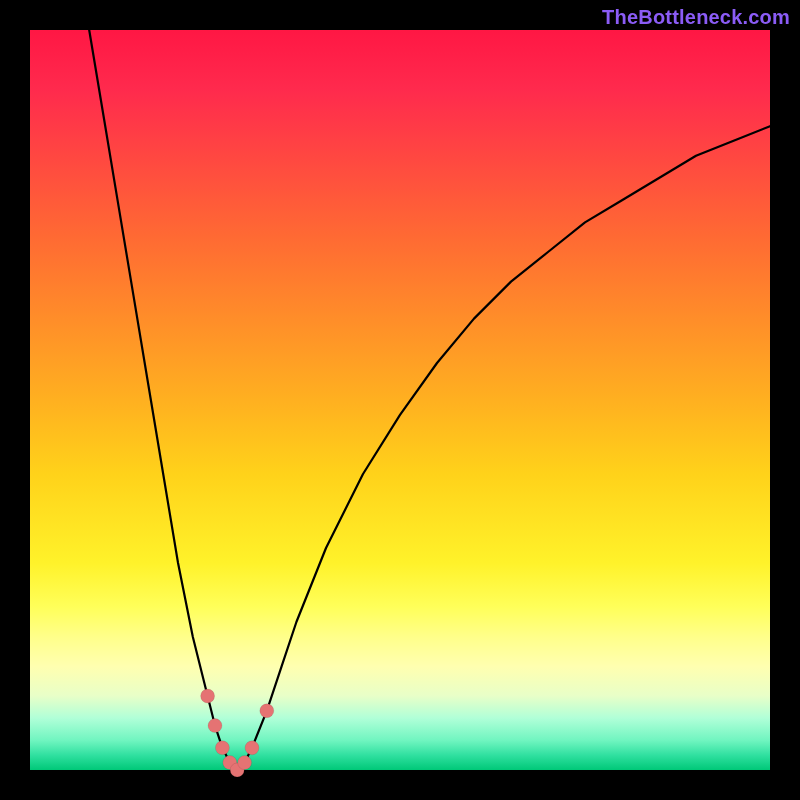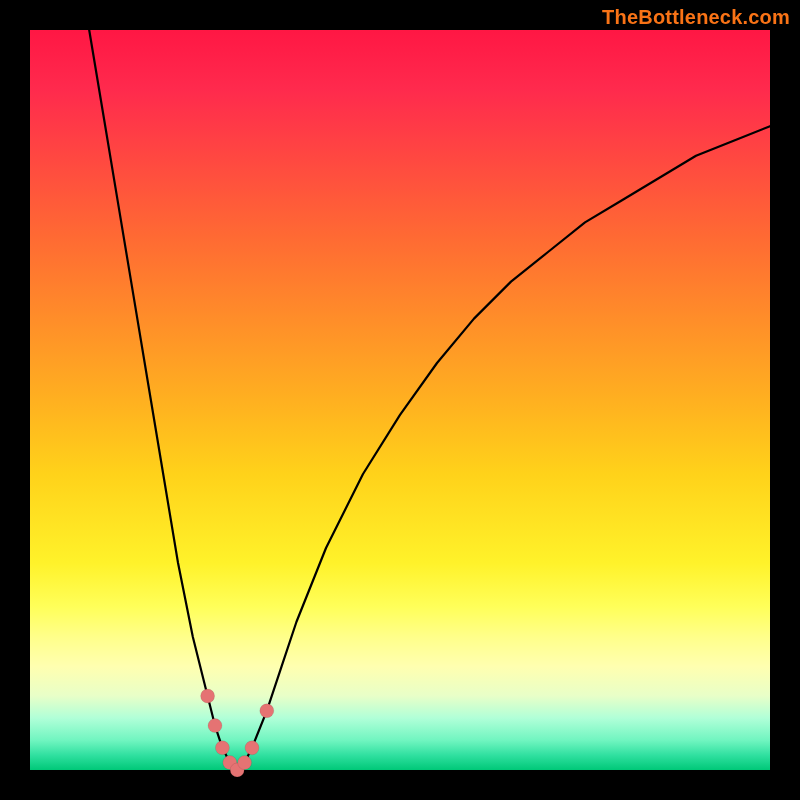--- a/index.html
+++ b/index.html
@@ -40,21 +40,21 @@
       #b0ffd8 93%,
       #70f5c0 96%,
       #30e0a0 98%,
       #00c878 100%
     );
   }
   .watermark {
     position: absolute;
     top: 6px;
     right: 10px;
-    color: #f97316;
+    color: #8b5cf6;
     font-size: 20px;
     font-weight: 600;
     letter-spacing: 0.2px;
     user-select: none;
   }
   svg.curve {
     position: absolute;
     inset: 0;
     width: 740px;
     height: 740px;

